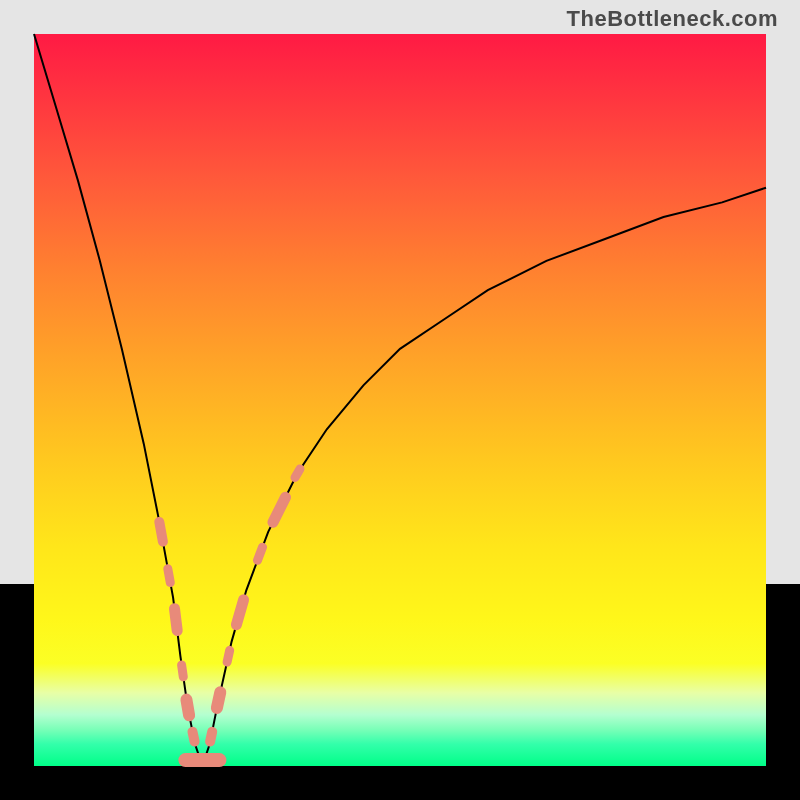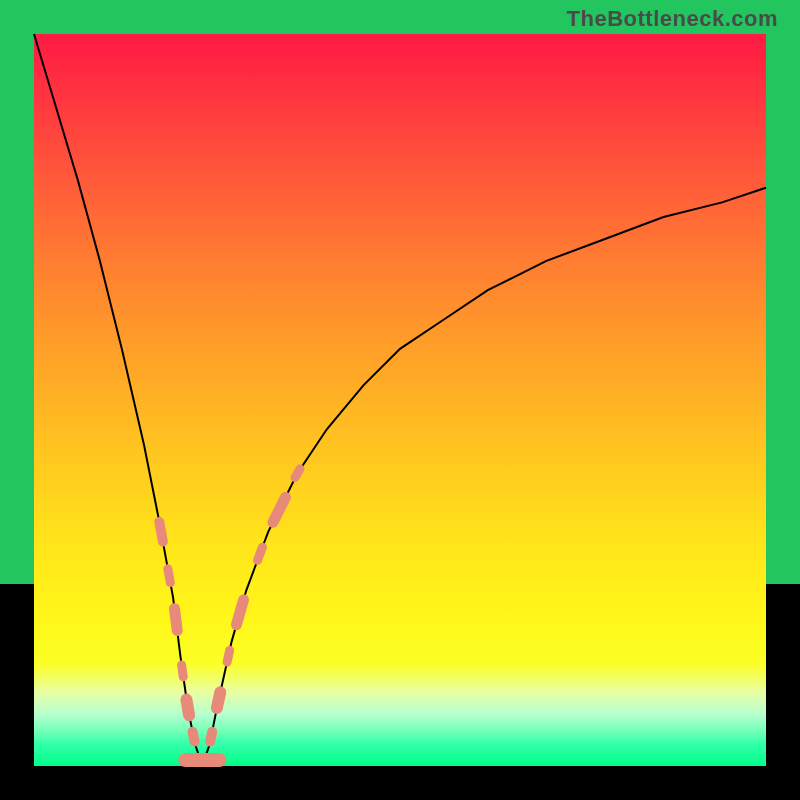--- a/index.html
+++ b/index.html
@@ -1,21 +1,21 @@
 <!DOCTYPE html>
 <html><head>
 <meta charset="utf-8">
 <style>
   * { margin: 0; padding: 0; box-sizing: border-box; }
   html, body { width: 800px; height: 800px; overflow: hidden; background: #000; }
   #stage {
     position: relative;
     width: 800px;
     height: 584px;
-    background: #22c55e;
+    background: #e5e5e5;
   }
   #gradient {
     position: absolute;
     background: linear-gradient(to bottom,
       #ff1a44 0%,
       #ff3340 8%,
       #ff5a3a 20%,
       #ff8030 32%,
       #ffa228 44%,
       #ffc81f 58%,

